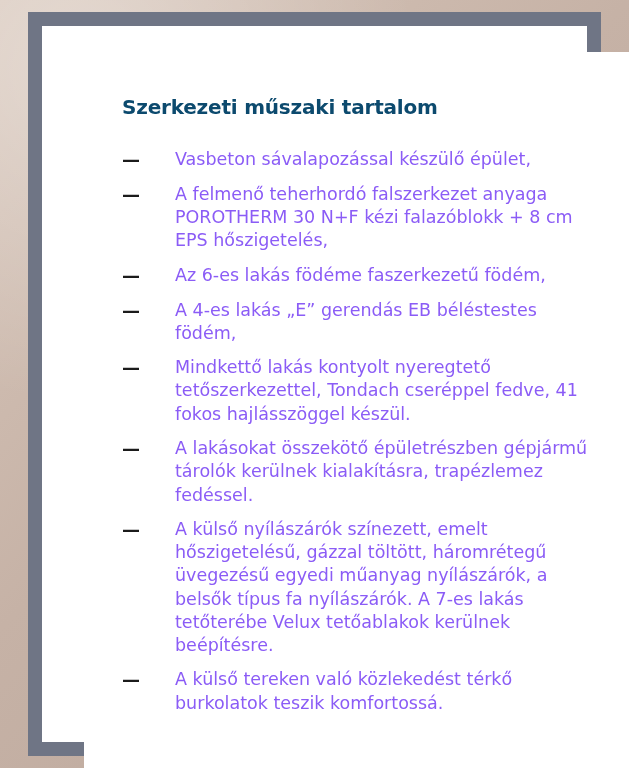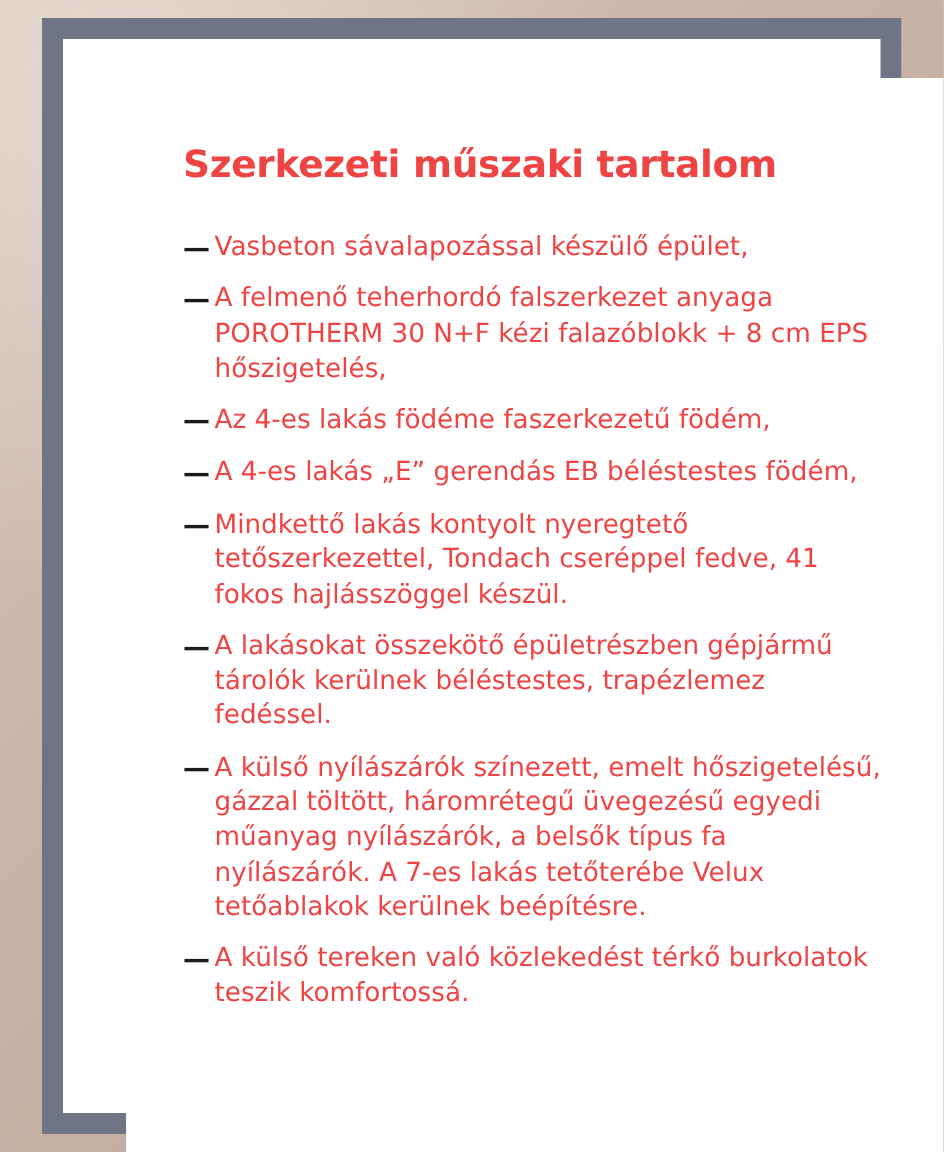--- a/index.html
+++ b/index.html
@@ -45,23 +45,23 @@
     top: 26px;
     width: 545px;
     height: 716px;
     background: #ffffff;
     box-sizing: border-box;
     padding: 44px 38px 30px 38px;
     overflow: hidden;
   }
   #doc-title {
     font-family: "DejaVu Sans", "Liberation Sans", sans-serif;
-    font-size: 25px;
+    font-size: 20px;
     font-weight: bold;
-    color: #ef4444;
+    color: #0c4a6e;
     letter-spacing: -0.2px;
     margin: 0 0 30px 0;
     line-height: 1.1;
   }
   ul.bullets {
     list-style: none;
     margin: 0;
     padding: 0;
   }
   ul.bullets li {
@@ -75,23 +75,24 @@
     font-size: 18px;
     line-height: 1.33;
     color: #1b1b1b;
     font-family: "DejaVu Sans", "Liberation Sans", sans-serif;
     font-weight: bold;
   }
   .btext {
     flex: 1 1 auto;
     font-size: 17.5px;
     line-height: 1.33;
-    color: #ef4444;
+    color: #8b5cf6;
     font-family: "DejaVu Sans", "Liberation Sans", sans-serif;
     font-weight: 500;
+    margin-left: 32px;
   }
 </style>
 </head>
 <body>
 
 <div id="page">
   <div id="bg-texture"></div>
 
   <div id="frame-border">
     <div id="card">
@@ -101,33 +102,33 @@
         <li>
           <span class="dash">—</span>
           <span class="btext">Vasbeton sávalapozással készülő épület,</span>
         </li>
         <li>
           <span class="dash">—</span>
           <span class="btext">A felmenő teherhordó falszerkezet anyaga POROTHERM 30 N+F kézi falazóblokk + 8 cm EPS hőszigetelés,</span>
         </li>
         <li>
           <span class="dash">—</span>
-          <span class="btext">Az 4-es lakás födéme faszerkezetű födém,</span>
+          <span class="btext">Az 6-es lakás födéme faszerkezetű födém,</span>
         </li>
         <li>
           <span class="dash">—</span>
           <span class="btext">A 4-es lakás „E” gerendás EB béléstestes födém,</span>
         </li>
         <li>
           <span class="dash">—</span>
           <span class="btext">Mindkettő lakás kontyolt nyeregtető tetőszerkezettel, Tondach cseréppel fedve, 41 fokos hajlásszöggel készül.</span>
         </li>
         <li>
           <span class="dash">—</span>
-          <span class="btext">A lakásokat összekötő épületrészben gépjármű tárolók kerülnek béléstestes, trapézlemez fedéssel.</span>
+          <span class="btext">A lakásokat összekötő épületrészben gépjármű tárolók kerülnek kialakításra, trapézlemez fedéssel.</span>
         </li>
         <li>
           <span class="dash">—</span>
           <span class="btext">A külső nyílászárók színezett, emelt hőszigetelésű, gázzal töltött, háromrétegű üvegezésű egyedi műanyag nyílászárók, a belsők típus fa nyílászárók. A 7-es lakás tetőterébe Velux tetőablakok kerülnek beépítésre.</span>
         </li>
         <li>
           <span class="dash">—</span>
           <span class="btext">A külső tereken való közlekedést térkő burkolatok teszik komfortossá.</span>
         </li>
       </ul>

